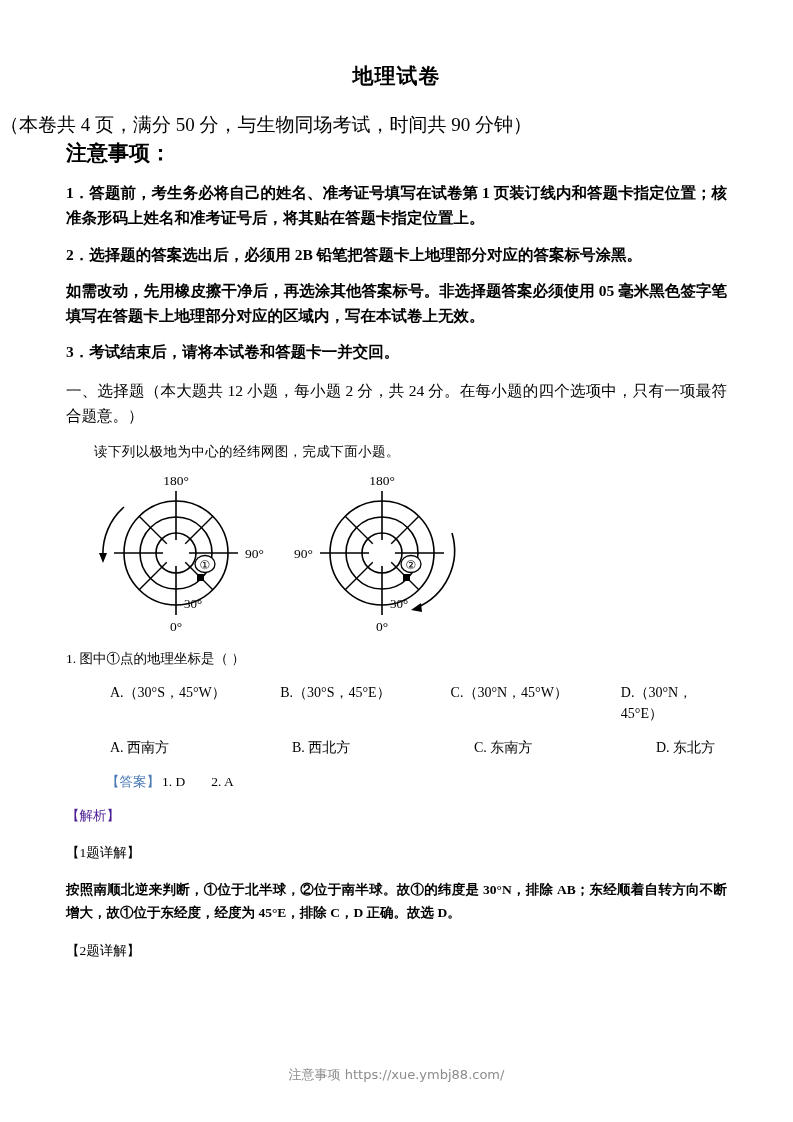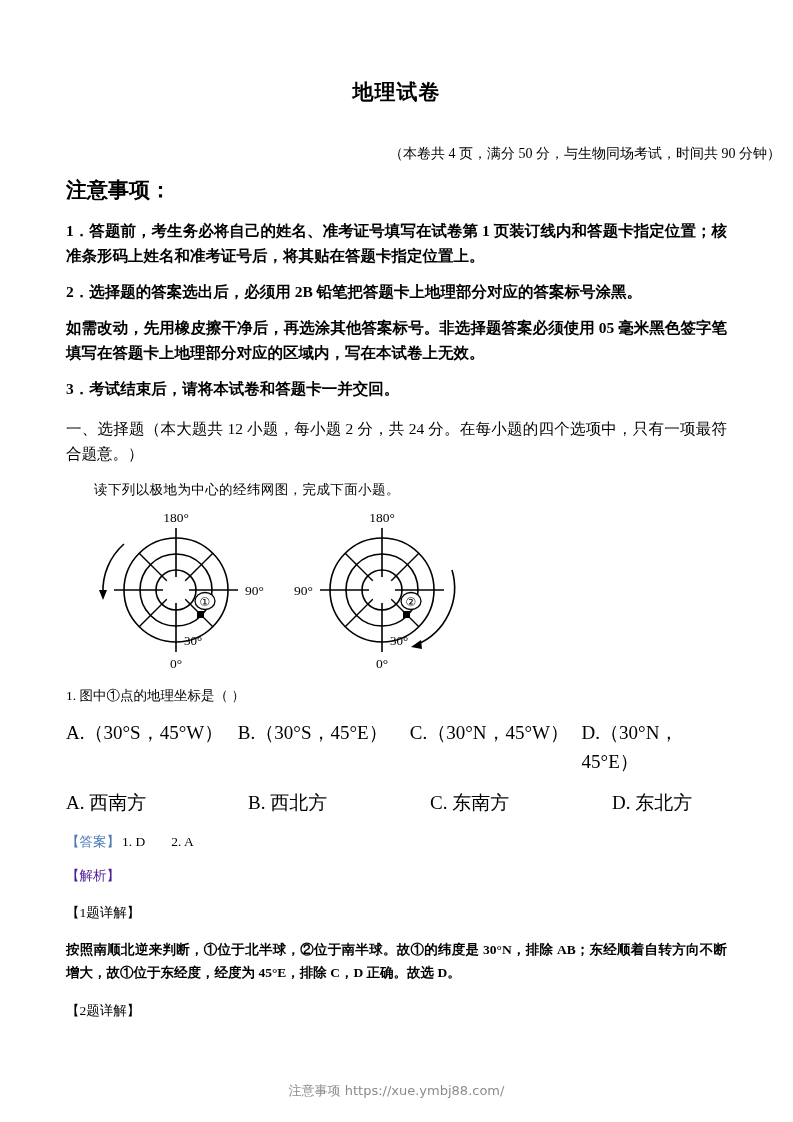--- a/index.html
+++ b/index.html
@@ -20,28 +20,28 @@
     width: 793px;
     height: 1122px;
     padding: 0;
     box-sizing: border-box;
   }
   .doc-title {
     text-align: center;
     font-size: 21px;
     font-weight: bold;
     letter-spacing: 1px;
-    margin: 16px;
+    margin: 0;
     padding-top: 64px;
     line-height: 1.2;
   }
   .doc-subtitle {
-    text-align: right;
-    font-size: 14px;
-    margin: 12px;
+    text-align: left;
+    font-size: 19px;
+    margin: 0;
     padding-top: 24px;
     line-height: 1.3;
   }
   .body-block {
     margin: 0 66px 0 66px;
   }
   .notice-head {
     font-size: 21px;
     font-weight: bold;
     line-height: 1.5;
@@ -72,36 +72,38 @@
     position: relative;
     height: 165px;
     margin-top: 8px;
   }
   .q-line {
     font-size: 13.5px;
     margin-top: 13px;
     line-height: 1.5;
   }
   .opt-row {
-    font-size: 19px;
+    font-size: 14px;
     margin-top: 13px;
     line-height: 1.5;
     display: flex;
+    margin-left: 44px;
   }
   .opt-row > span {
     display: inline-block;
   }
   .opt-w1 { width: 182px; }
   .opt-w2 { width: 182px; }
   .opt-w3 { width: 182px; }
   .opt2-w { width: 182px; }
   .ans-line {
     font-size: 13.5px;
     margin-top: 14px;
     line-height: 1.5;
+    margin-left: 40px;
   }
   .ans-tag {
     color: #4b7ab4;
   }
   .ans-val {
     color: #000;
     margin-left: 2px;
   }
   .ans-val2 {
     color: #000;

